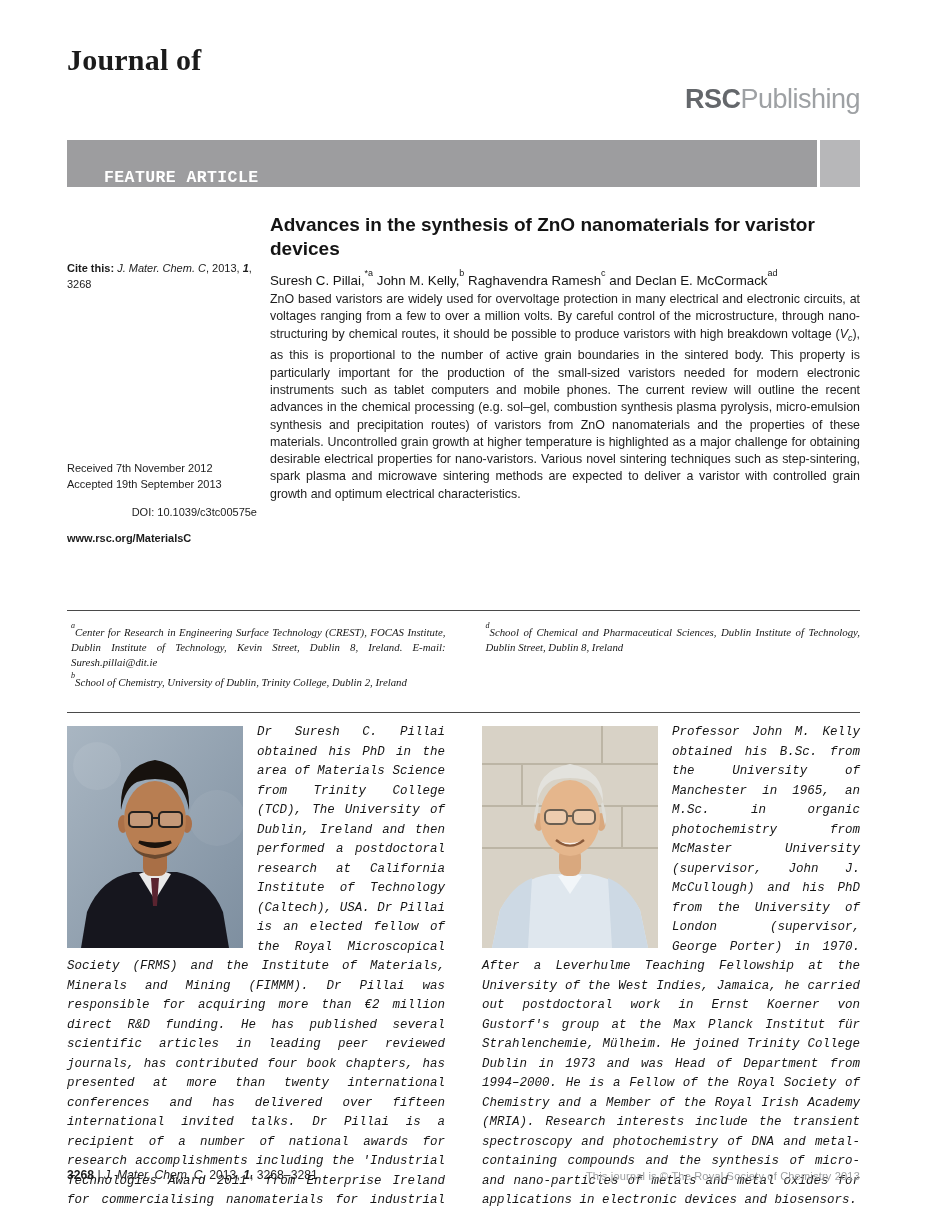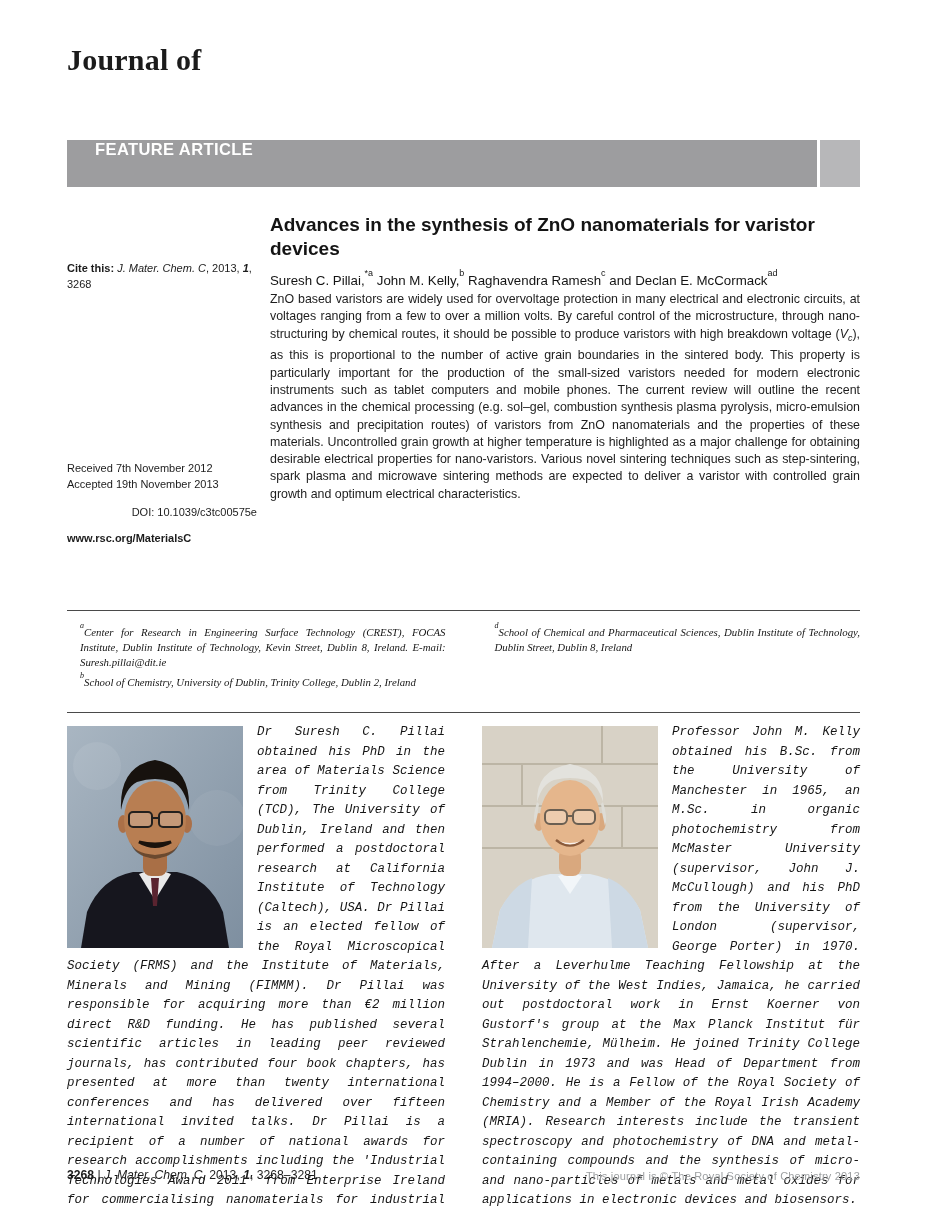--- a/index.html
+++ b/index.html
@@ -11,21 +11,21 @@
   .masthead{position:absolute;left:67px;top:42px;}
   .mast-line{
     font-family:"Liberation Serif",serif;font-weight:600;font-size:30px;
     line-height:36px;color:#1b1b1b;letter-spacing:0.2px;
   }
   .publisher{position:absolute;right:65px;top:84px;font-size:27px;letter-spacing:-0.5px;white-space:nowrap;}
   .publisher .rsc{font-weight:700;color:#64676b;}
   .publisher .pub{font-weight:400;color:#9ea1a4;}
   
   .banner{position:absolute;left:67px;right:65px;top:140px;height:47px;display:flex;}
-  .banner-main{flex:1;background:#9d9d9f;display:flex;align-items:flex-start;padding-left:28px;}
+  .banner-main{flex:1;background:#9d9d9f;display:flex;align-items:flex-end;padding-left:37px;font-family:Liberation Mono, monospace;}
   .banner-label{color:#ffffff;font-weight:700;font-size:16.5px;letter-spacing:0.4px;}
   .banner-gap{width:3px;background:#ffffff;}
   .banner-end{width:40px;background:#b7b7b9;}
   
   .content{position:absolute;left:67px;top:213px;width:793px;}
   .sidebar-item{position:absolute;left:0;width:190px;font-size:11px;line-height:1.45;color:#1c1c1c;}
   .cite{top:48px;}
   .cite .lbl{font-weight:700;}
   .cite .jrnl{font-style:italic;font-family:"Liberation Sans",sans-serif;}
   .cite .vol{font-weight:700;font-style:italic;}
@@ -43,21 +43,21 @@
   .abstract sub{font-size:9px;font-style:italic;}
   
   .rule{position:absolute;left:67px;right:65px;height:0;border-top:1px solid #4a4a4a;}
   .rule1{top:610px;}
   .rule2{top:712px;}
   
   .affils{position:absolute;left:67px;width:793px;top:621px;display:flex;gap:36px;}
   .affil-col{flex:1;min-width:0;}
   .affil{
     font-family:"Liberation Serif",serif;font-style:italic;font-size:10.8px;
-    line-height:15.2px;text-align:justify;color:#161616;margin:0 0 1px 13px;
+    line-height:15.2px;text-align:justify;color:#161616;margin:0 0 1px 4px;
   }
   .affil sup{font-size:8px;position:relative;top:-3px;}
   
   .bios{position:absolute;left:67px;width:793px;top:723px;display:flex;gap:37px;}
   .bio{flex:1;min-width:0;}
   .bio-text{
     font-family:Liberation Mono, monospace;font-style:italic;font-size:12.5px;
     line-height:19.5px;text-align:justify;color:#161616;margin:0;
   }
   .bio-photo{
@@ -77,38 +77,41 @@
   .footer-right{font-size:11px;color:#9da0a2;letter-spacing:0.2px;margin-left:34px;}
 </style>
 </head>
 <body>
 
 <div class="page">
 
   <div class="masthead">
     <div class="mast-line">Journal of</div>
   </div>
+  <div class="publisher">
+    <span class="rsc">RSC</span><span class="pub">Publishing</span>
+  </div>
 
   <div class="banner">
     <div class="banner-main">
       <span class="banner-label">FEATURE ARTICLE</span>
     </div>
     <div class="banner-gap"></div>
     <div class="banner-end"></div>
   </div>
 
   <div class="content">
 
     <div class="sidebar-item cite">
       <span class="lbl">Cite this: </span><span class="jrnl">J. Mater. Chem. C</span><span>, 2013, </span><span class="vol">1</span><span>, 3268</span>
     </div>
 
     <div class="sidebar-item dates">
       <div>Received 7th November 2012</div>
-      <div>Accepted 19th November 2013</div>
+      <div>Accepted 19th September 2013</div>
     </div>
 
     <div class="sidebar-item doi">DOI: 10.1039/c3tc00575e</div>
 
     <div class="sidebar-item site">www.rsc.org/MaterialsC</div>
 
     <div class="main-col">
       <h1 class="article-title" style="margin:0;">Advances in the synthesis of ZnO nanomaterials for varistor devices</h1>
 
       <div class="authors">

